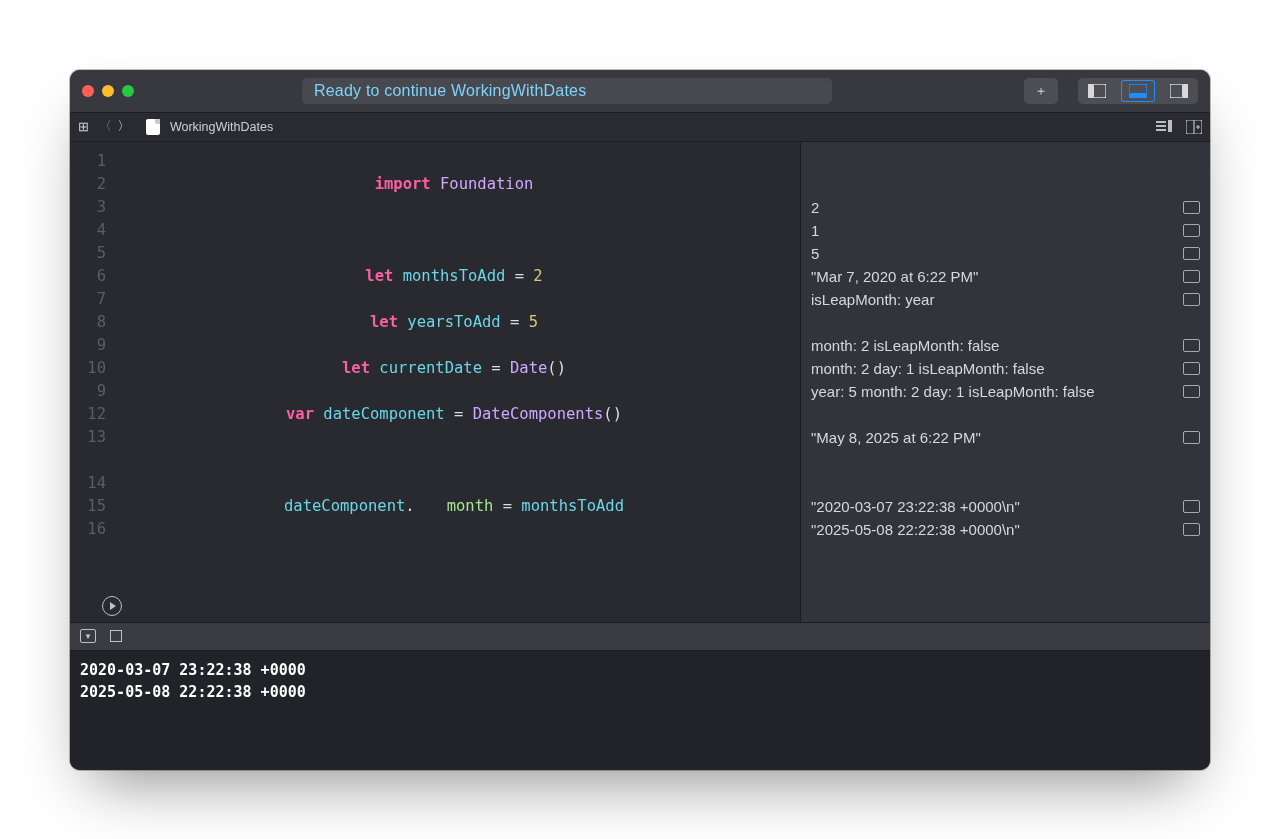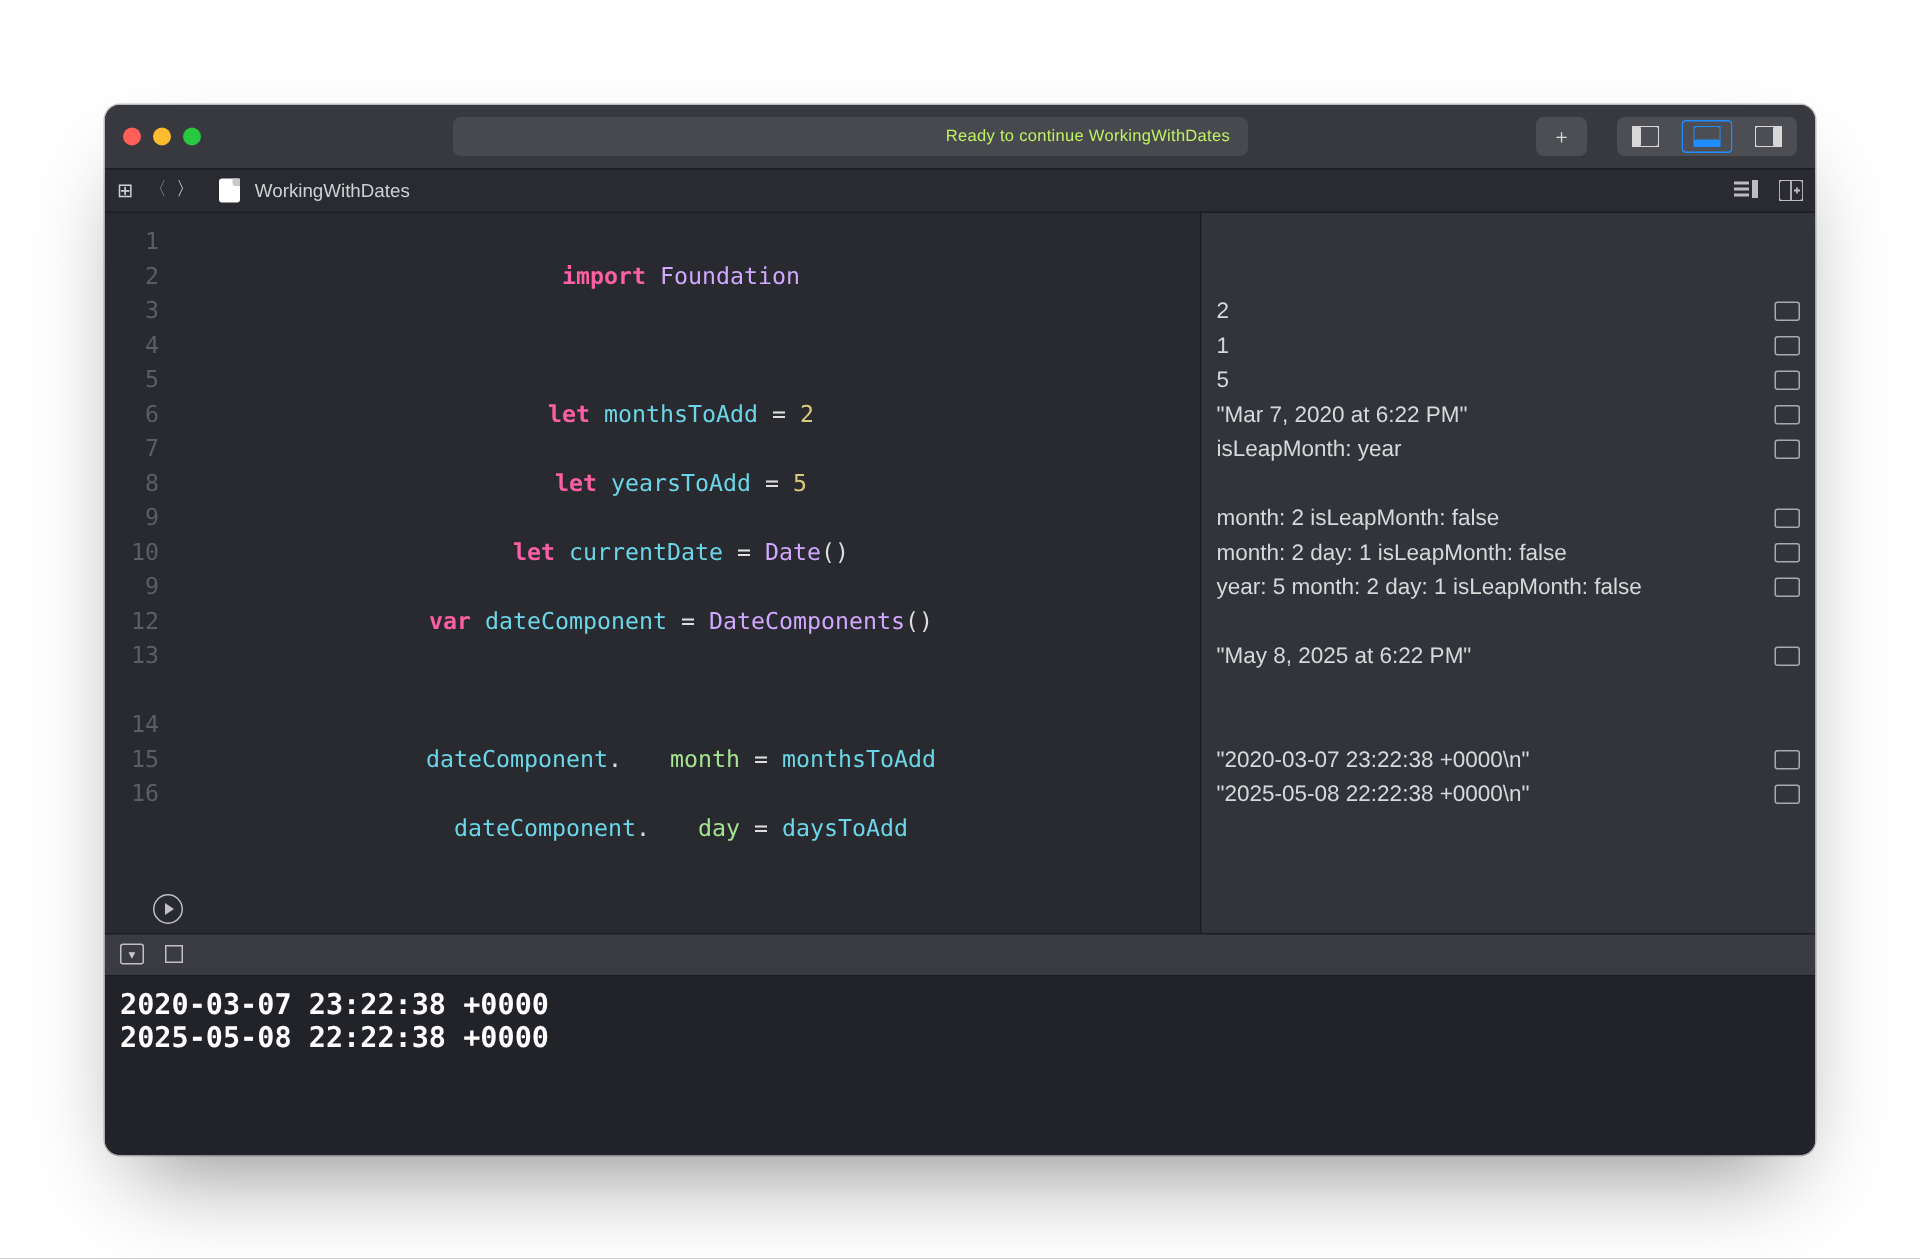--- a/index.html
+++ b/index.html
@@ -34,21 +34,21 @@
   }
 
   
   .titlebar { height:42px; background:var(--titlebar-bg); display:flex; align-items:center; padding:0 12px; gap:8px; }
   .traffic { display:flex; gap:8px; margin-right:160px; }
   .dot { width:12px; height:12px; border-radius:50%; }
   .dot.red { background:#ff5f57; } .dot.yellow { background:#febc2e; } .dot.green { background:#28c840; }
   .status-pill {
     flex:0 0 auto; width:530px; height:26px; border-radius:5px;
     background:#48494f; display:flex; align-items:center; padding:0 12px;
-    font-size:11px; color:#bef264; letter-spacing:.2px;justify-content:flex-end;
+    font-size:16px; color:#7dd3fc; letter-spacing:.2px;
   }
   .titlebar .spacer { flex:1; }
   .tb-btn {
     height:26px; min-width:34px; padding:0 8px; border-radius:5px;
     background:var(--btn-bg); display:flex; align-items:center; justify-content:center;
     color:#d8d8d8; font-size:13px;
   }
   .tb-btn + .tb-btn { margin-left:4px; }
   .seg { display:flex; gap:3px; background:var(--btn-bg); border-radius:5px; padding:2px; margin-left:12px;}
   .seg .tb-btn { background:transparent; min-width:30px; height:22px; border-radius:3px; }
@@ -96,21 +96,21 @@
   .results .rline { height:23px; display:flex; align-items:center; color:#d8d8d8;}
   .results .rline .txt { flex:1; white-space:nowrap; overflow:hidden; text-overflow:ellipsis; }
   .qv {
     width:17px; height:13px; border:1.5px solid #a9aab0; border-radius:2px; margin-left:8px; flex:0 0 auto;
   }
 
   
   .dbgbar { height:28px; background:#3a3b41; border-top:1px solid var(--divider); display:flex; align-items:center; gap:14px; padding:0 10px; color:#c9c9cd;}
   .console {
     height:120px; background:var(--console-bg); border-top:1px solid var(--divider);
-    font-family:Menlo,Consolas,monospace; font-size:19px; line-height:22px; padding:8px 10px; color:#fff; font-weight:600;
+    font-family:Menlo,Consolas,monospace; font-size:15px; line-height:22px; padding:8px 10px; color:#fff; font-weight:600;
     white-space:pre;
   }
 
   svg { display:block; }
 </style>
 </head>
 <body>
 
 <div class="window">
 
@@ -200,21 +200,20 @@
       </div>
       <div class="code">
 <div class="line"><span class="kw">import</span> <span class="ty">Foundation</span></div>
 <div class="line"></div>
 <div class="line"><span class="kw">let</span> <span class="id">monthsToAdd</span><span> = </span><span class="nm">2</span></div>
 <div class="line"><span class="kw">let</span> <span class="id">yearsToAdd</span><span> = </span><span class="nm">5</span></div>
 <div class="line"><span class="kw">let</span> <span class="id">currentDate</span><span> = </span><span class="ty">Date</span><span>()</span></div>
 <div class="line"><span class="kw">var</span> <span class="id">dateComponent</span><span> = </span><span class="ty">DateComponents</span><span>()</span></div>
 <div class="line"></div>
 <div class="line"><span class="id">dateComponent</span><span>.</span><span class="mb">month</span><span> = </span><span class="id">monthsToAdd</span></div>
-<div class="line"><span class="id">dateComponent</span><span>.</span><span class="mb">day</span><span> = </span><span class="id">daysToAdd</span></div>
 
 
 
 
 
 
 
       </div>
       <div class="runbtn"></div>
     </div>

